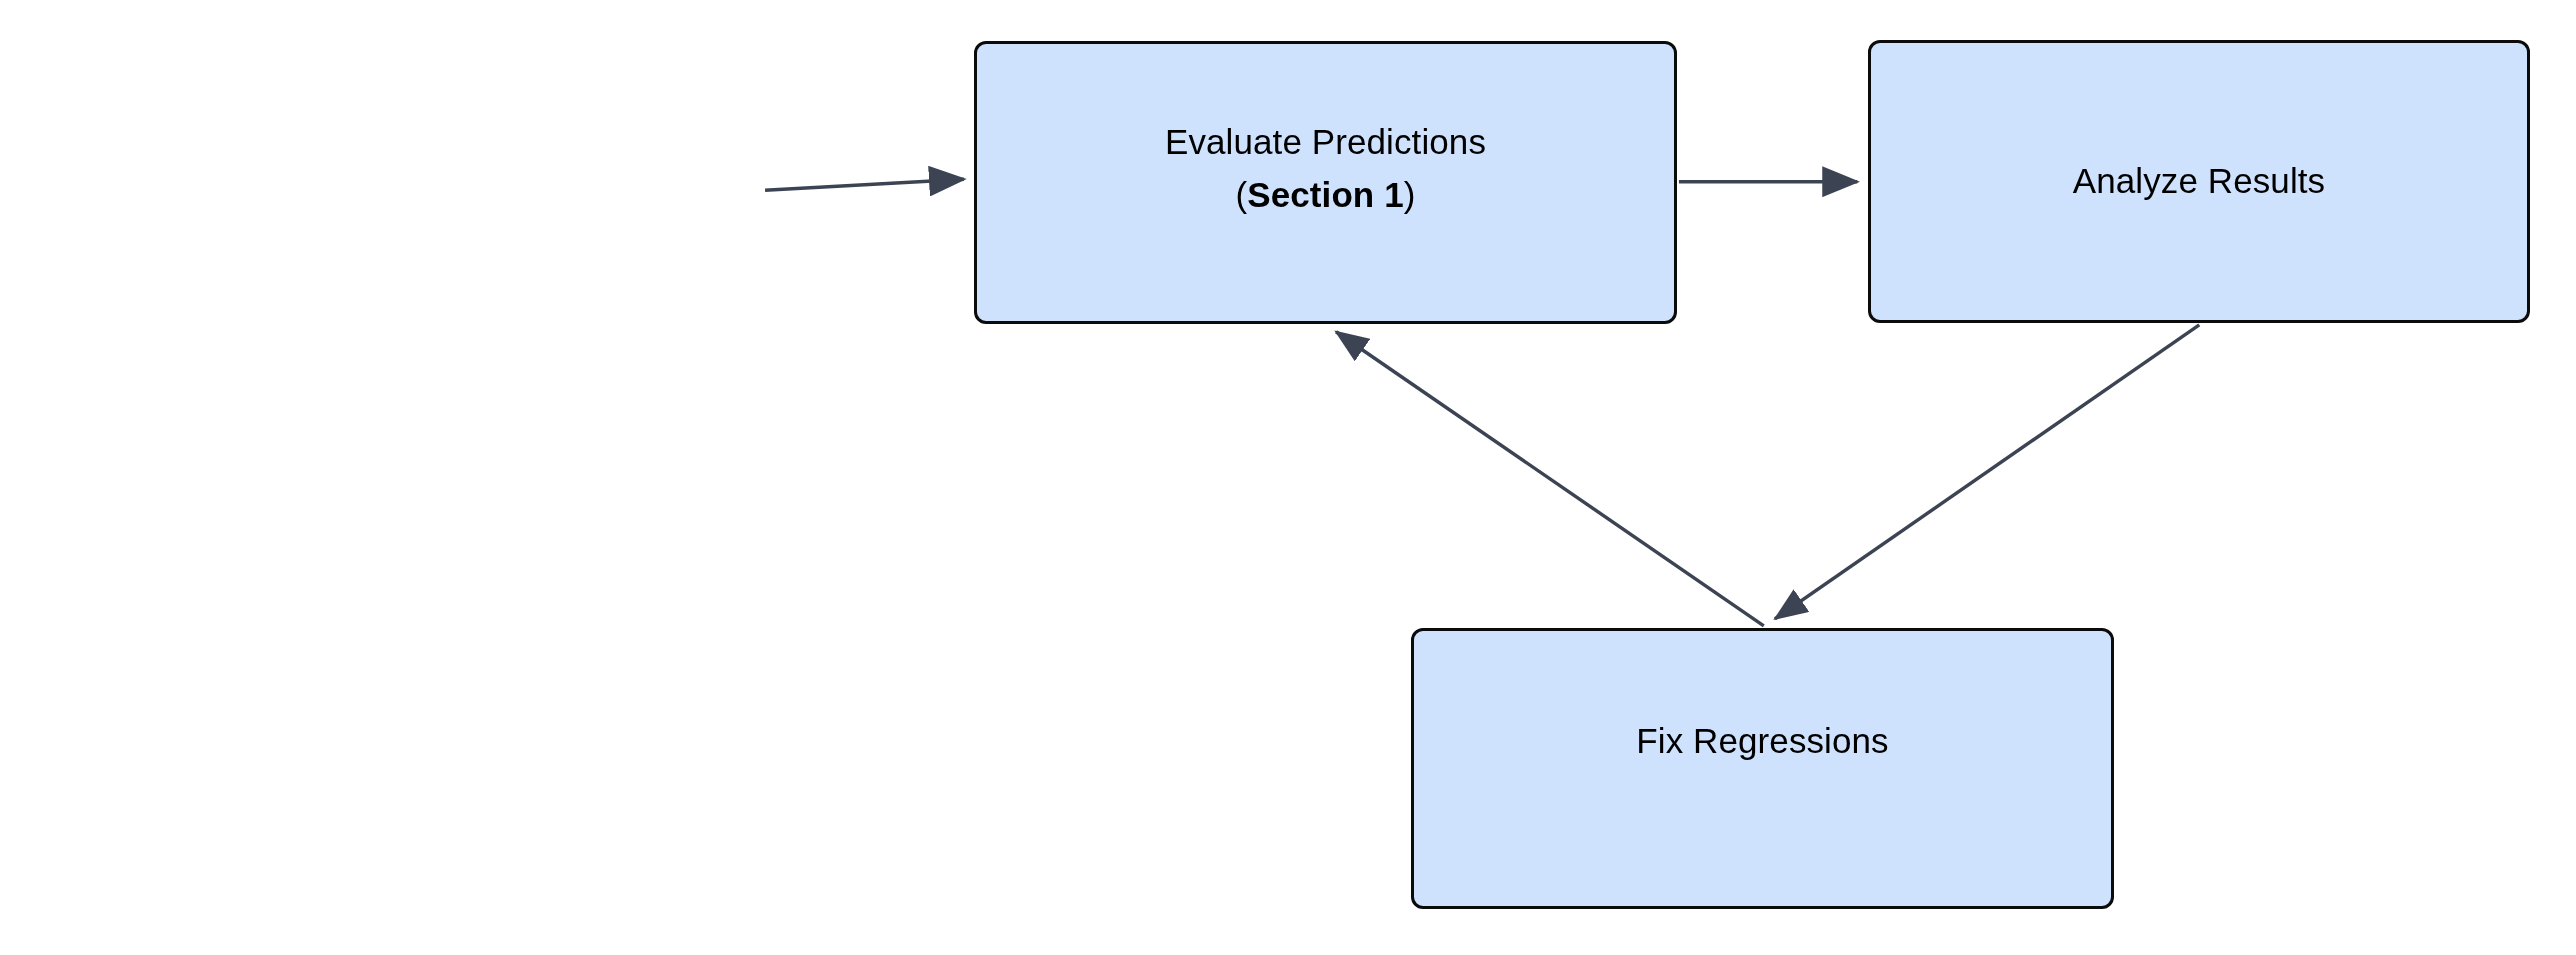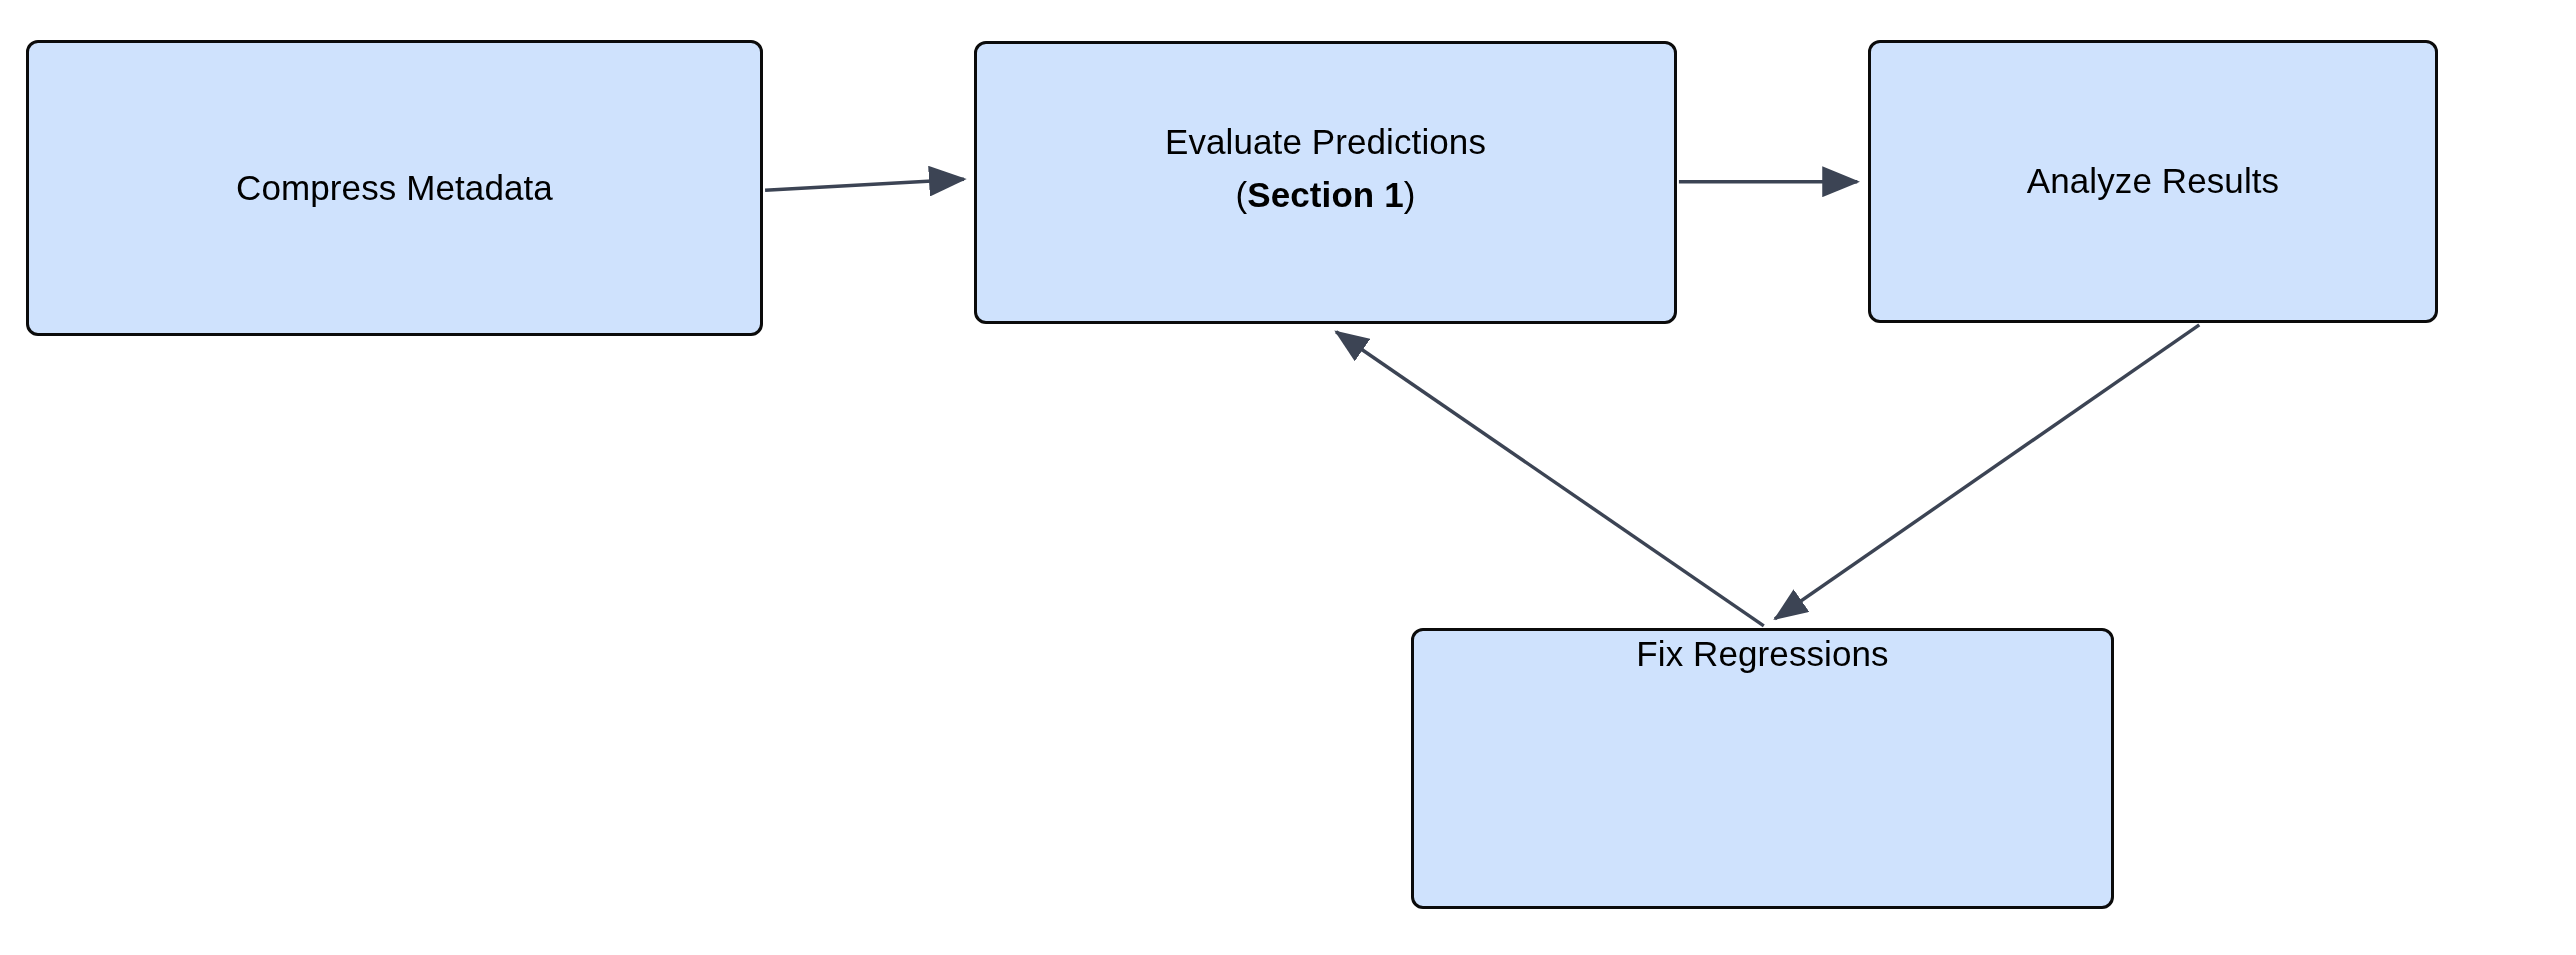--- a/index.html
+++ b/index.html
@@ -53,25 +53,26 @@
     font-weight: normal;
   }
   
   #node-compress-metadata {
     left: 26px;  top: 40px;  width: 737px;  height: 296px;
   }
   #node-evaluate-predictions {
     left: 974px; top: 41px;  width: 703px;  height: 283px; text-align: center;
   }
   #node-analyze-results {
-    left: 1868px; top: 40px;  width: 570px;  height: 283px;
+    left: 1868px; top: 40px;  width: 662px;  height: 283px;
   }
   #node-fix-regressions {
     left: 1411px; top: 628px; width: 703px;  height: 281px;
     justify-content: flex-start;
+    padding-top: 87px;
   }
   #node-evaluate-predictions .stack {
     display: flex;
     flex-direction: column;
     gap: 6.9px;
     transform: translateY(-13.7px);
   }
 </style>
 </head>
 <body>
@@ -90,23 +91,20 @@
 
     <line x1="892" y1="222" x2="1124" y2="209" stroke="#3c4454" stroke-width="4" marker-end="url(#arrow-right)"></line>
 
     <line x1="1958" y1="212" x2="2166" y2="212" stroke="#3c4454" stroke-width="4" marker-end="url(#arrow-right)"></line>
 
     <line x1="2565" y1="379" x2="2070" y2="722" stroke="#3c4454" stroke-width="4" marker-end="url(#arrow-diag)"></line>
 
     <line x1="2057" y1="730" x2="1558" y2="387" stroke="#3c4454" stroke-width="4" marker-end="url(#arrow-diag)"></line>
   </svg>
 
-  <div class="node" id="node-compress-metadata">
-    <span class="node-line">Compress Metadata</span>
-  </div>
 
   <div class="node" id="node-evaluate-predictions">
     <div class="stack">
       <span class="node-line">Evaluate Predictions</span>
       <span class="node-line bold-wrap"><span>(</span><b>Section 1</b><span>)</span></span>
     </div>
   </div>
 
   <div class="node" id="node-analyze-results">
     <span class="node-line">Analyze Results</span>

